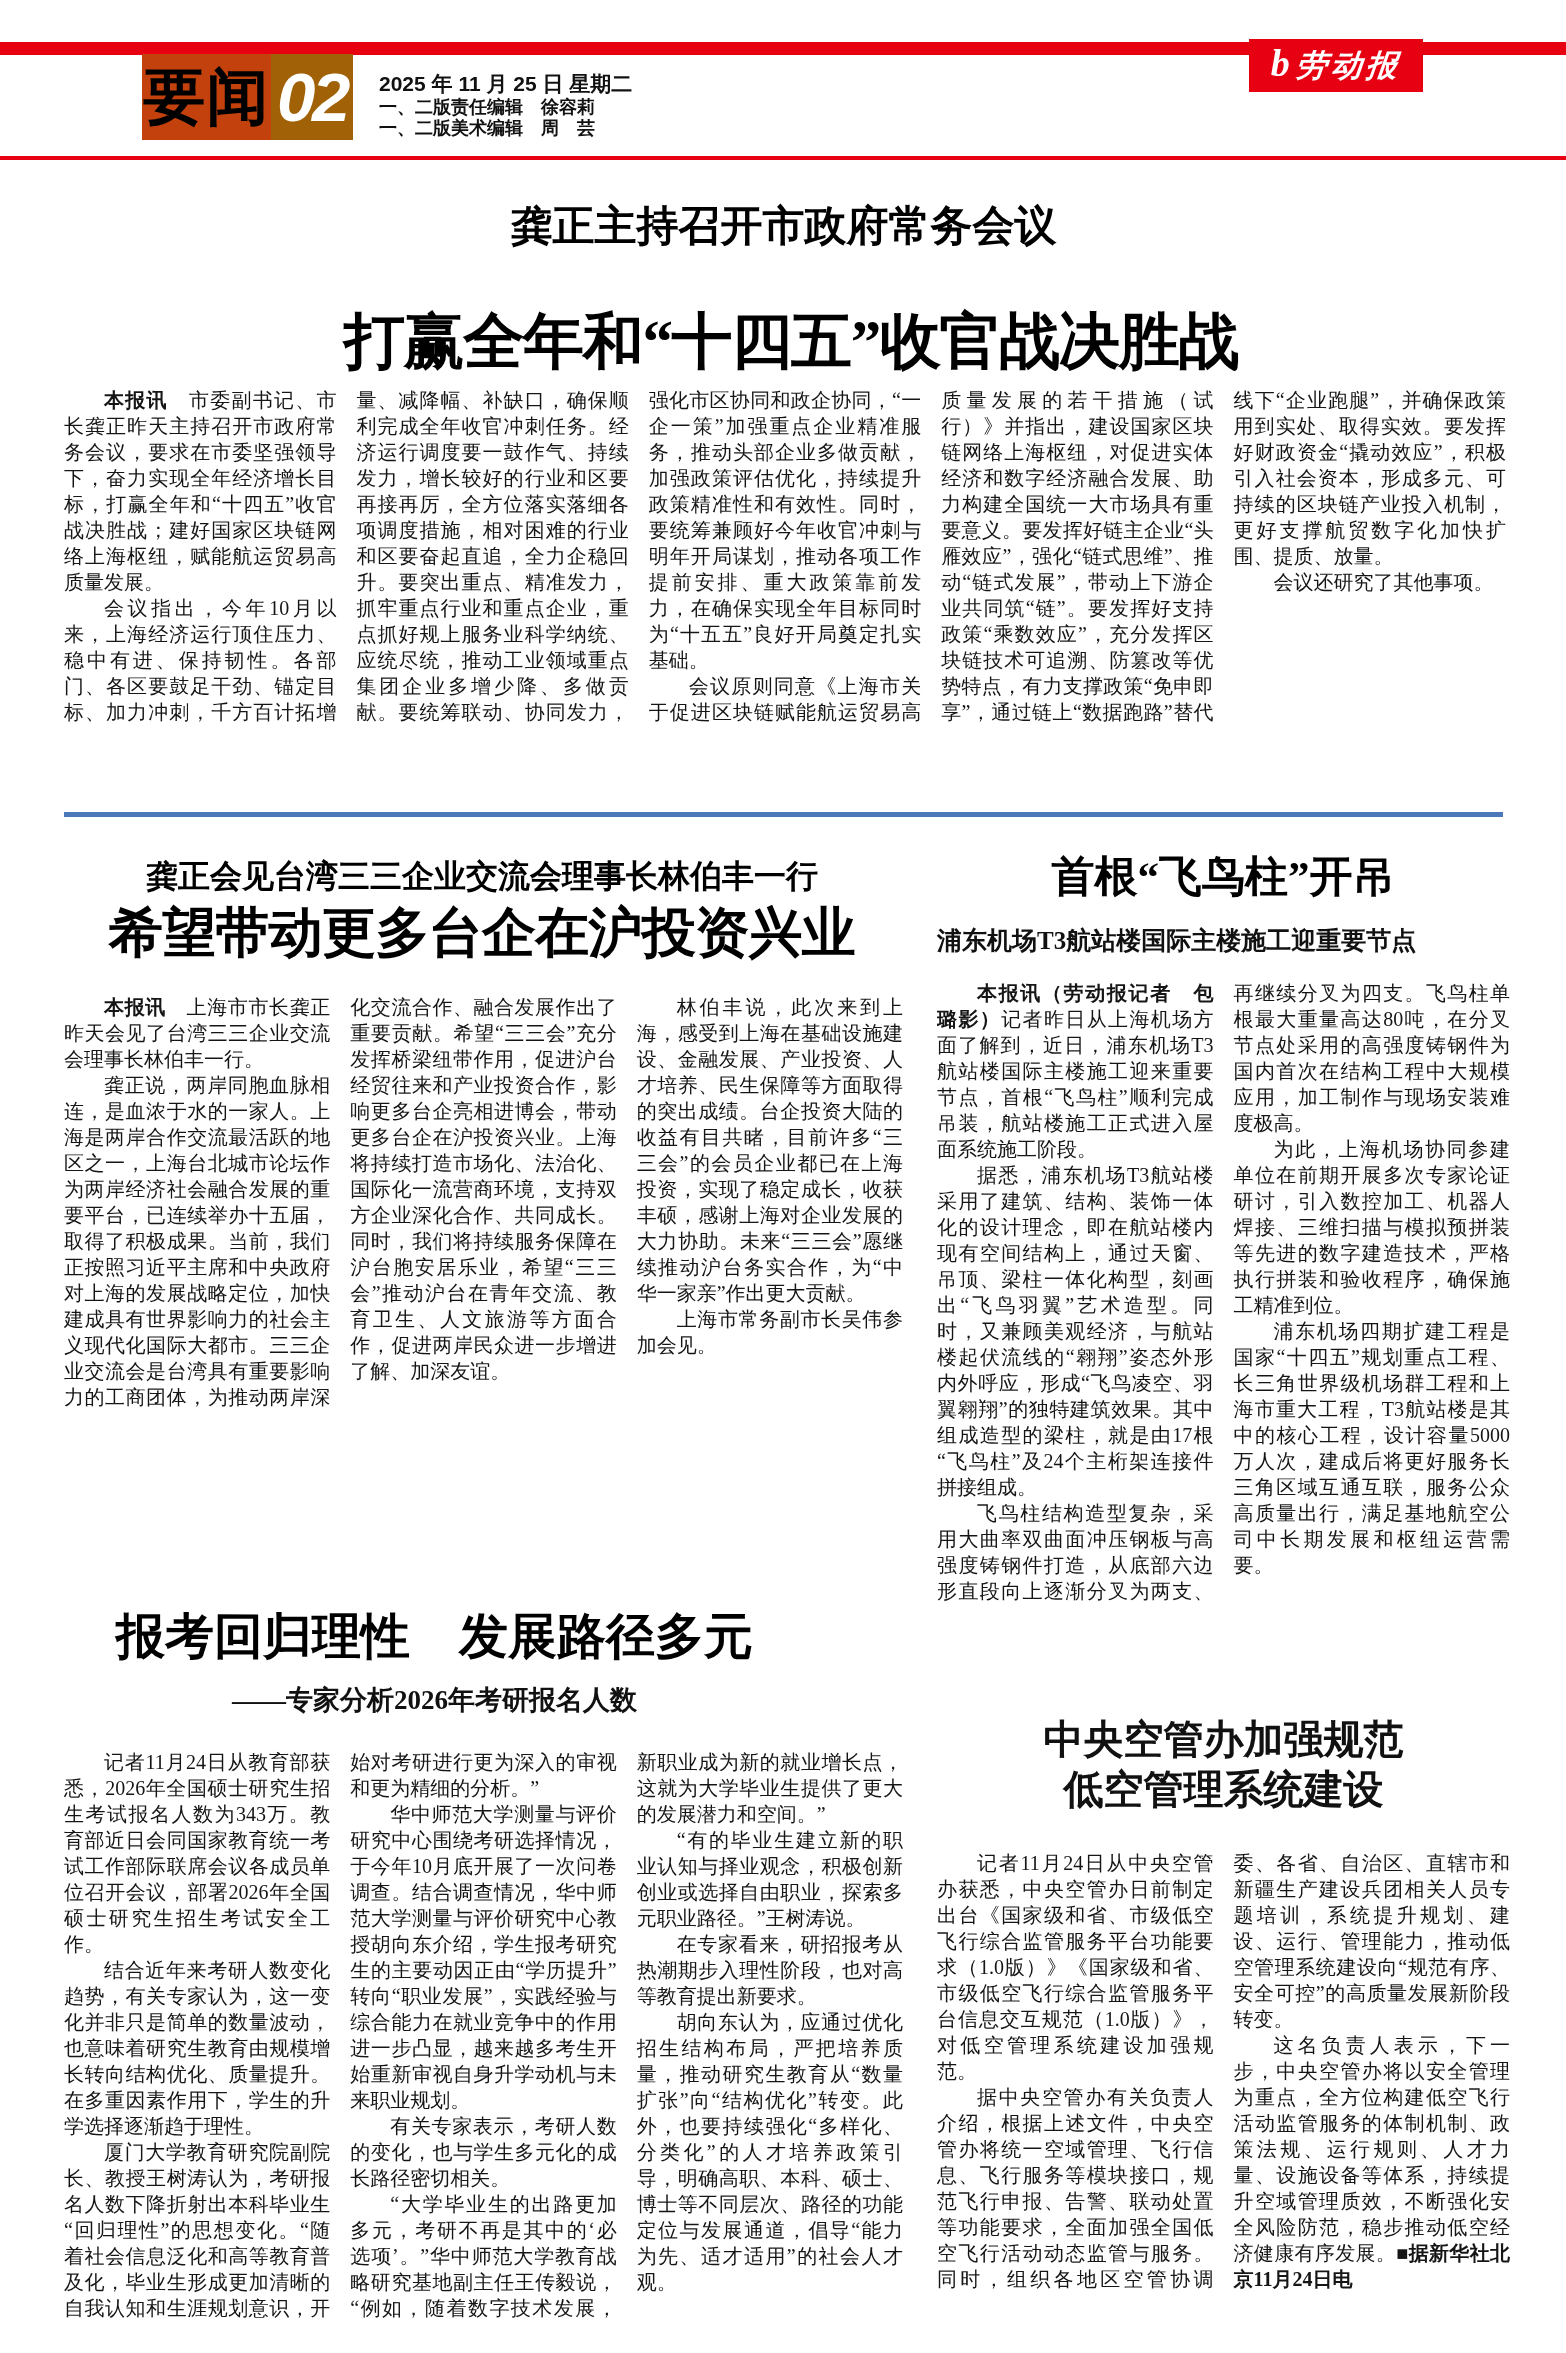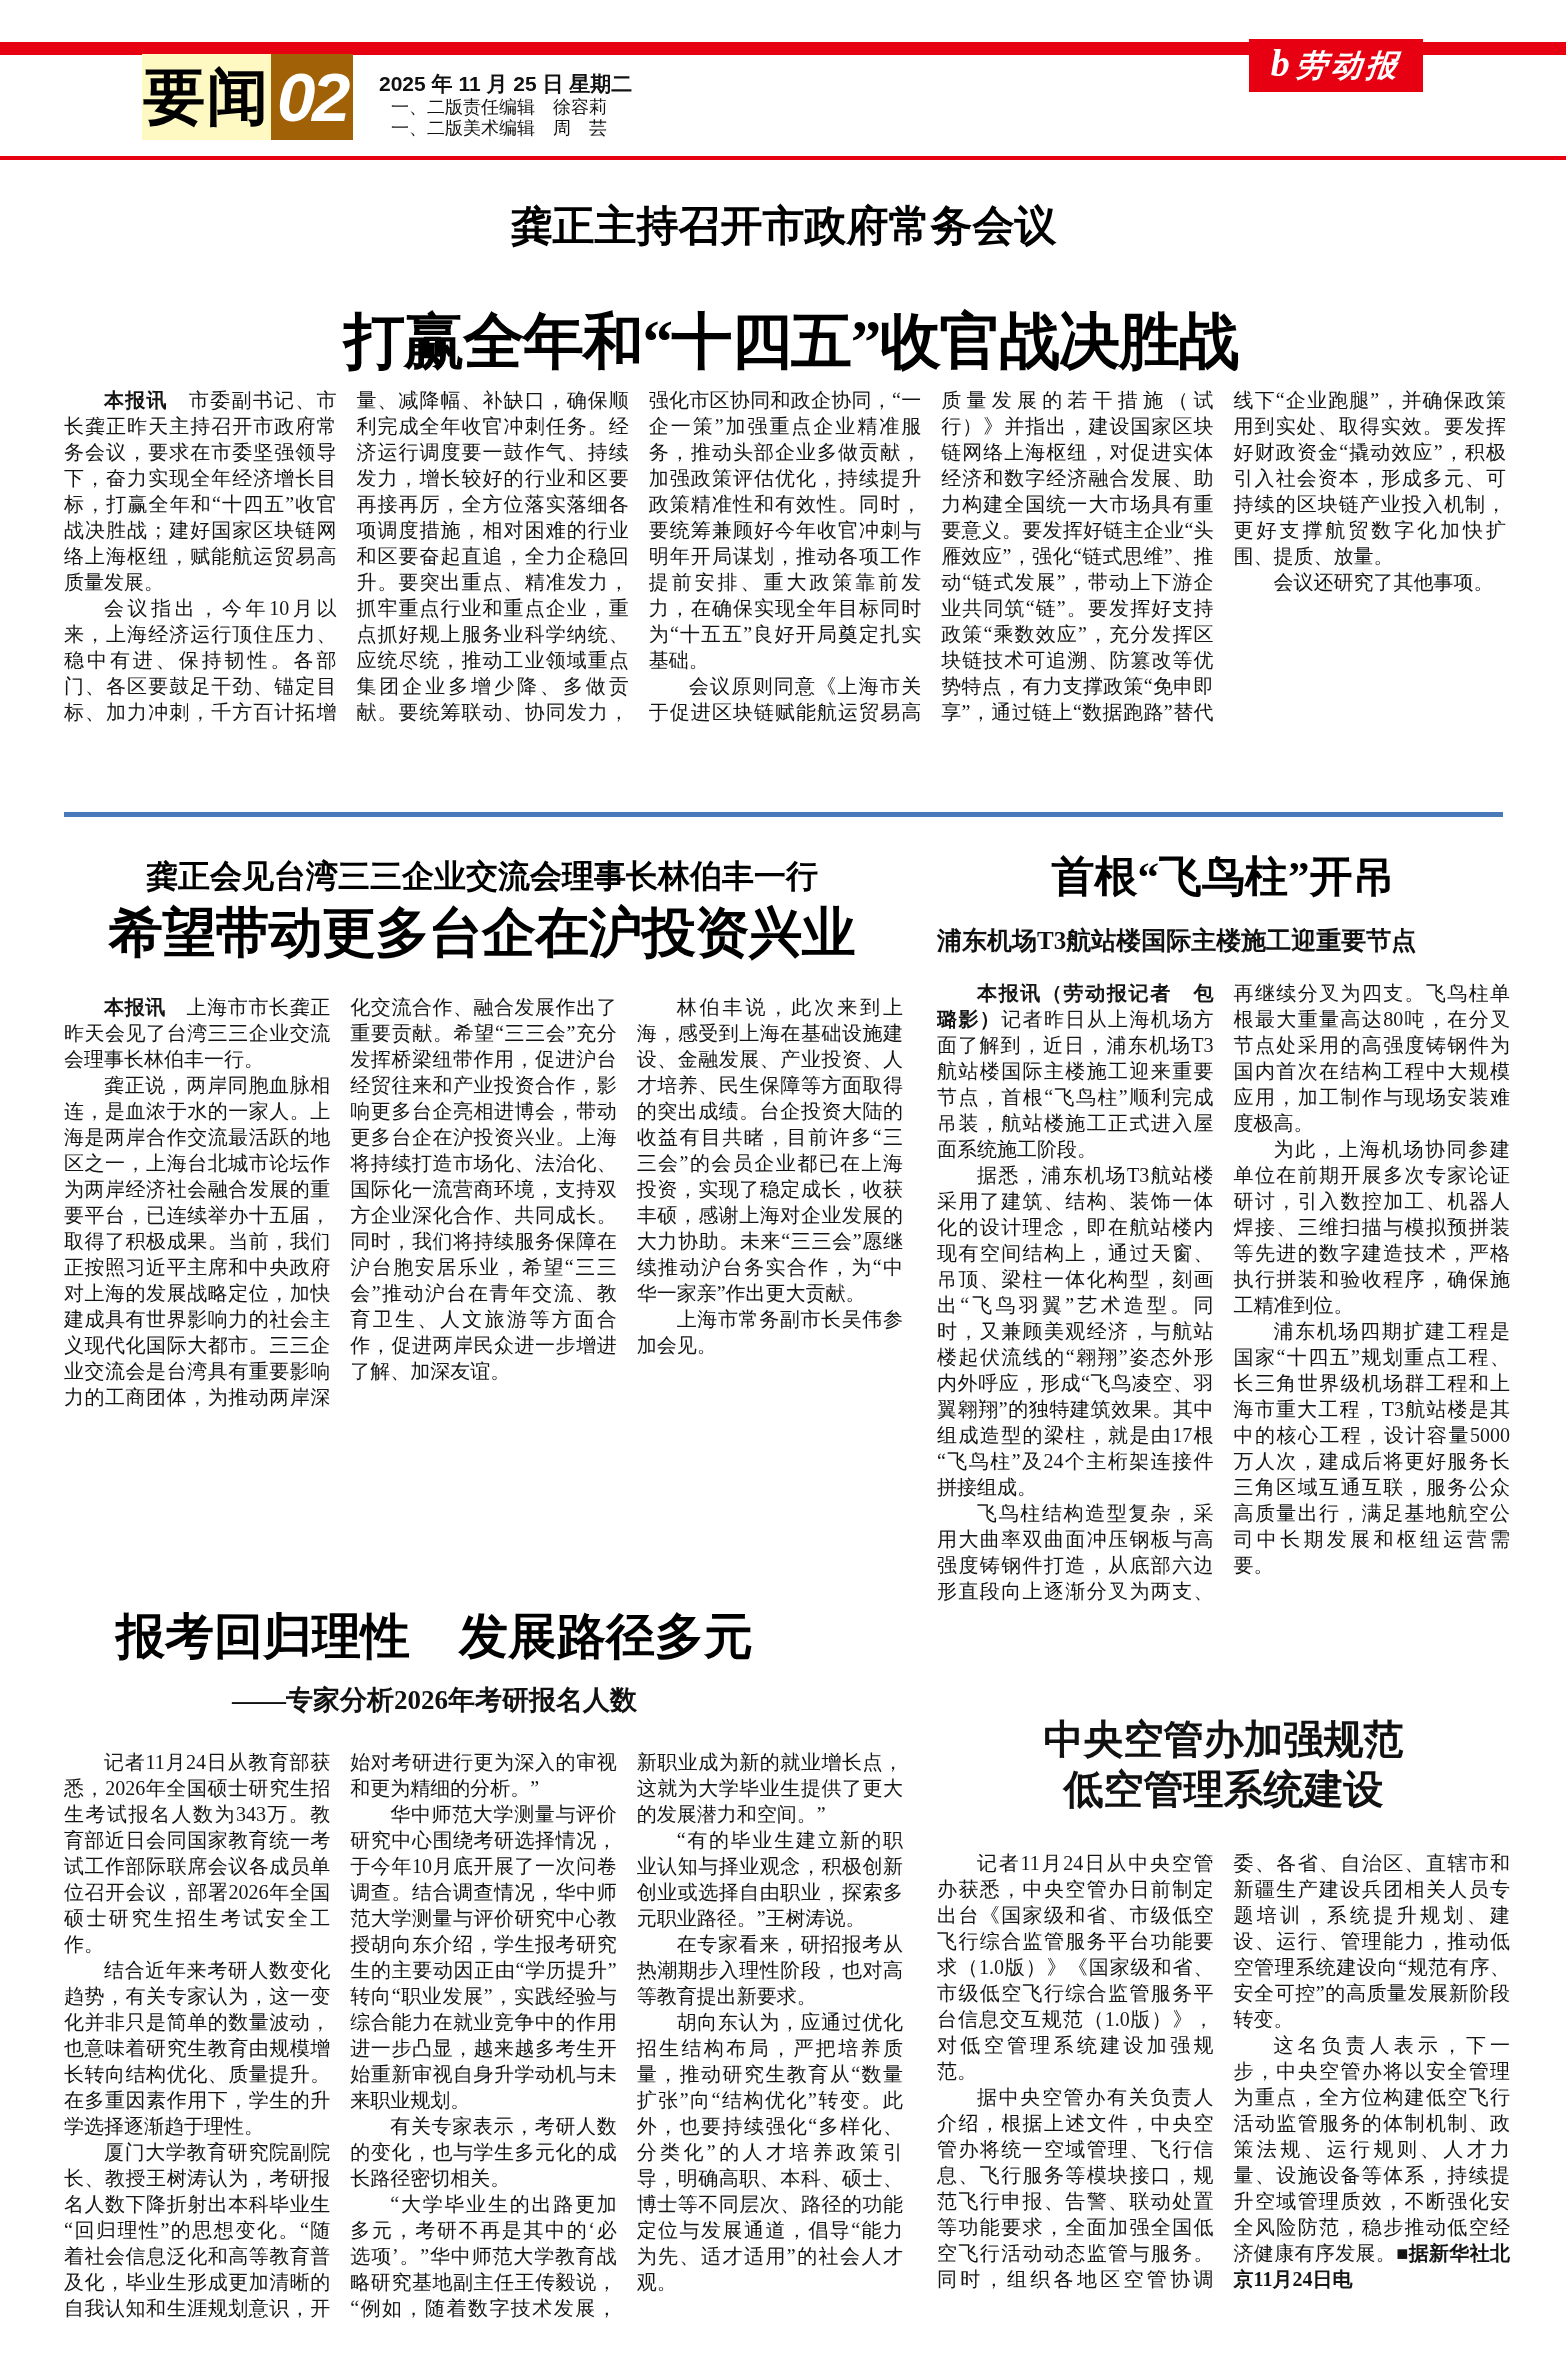--- a/index.html
+++ b/index.html
@@ -6,28 +6,28 @@
   body{
     position:relative;
     width:1567px;height:2354px;
     font-family:"Liberation Serif","DejaVu Serif",serif;
     color:#111;
     overflow:hidden;
   }
   .abs{position:absolute;}
   
   .top-redbar{left:0;top:42px;width:1567px;height:12.8px;background:#e60012;}
-  .yaowen-box{left:142px;top:54px;width:129px;height:86px;background:#fef9c3;
+  .yaowen-box{left:142px;top:54px;width:129px;height:86px;background:#c2410c;
     text-align:center;line-height:86px;font-size:62px;font-weight:700;letter-spacing:1.3px;color:#000;}
   .pagenum-box{left:271px;top:54px;width:82px;height:86px;background:#a16207;
     text-align:center;line-height:88px;font-size:69px;font-weight:700;font-style:italic;
     color:#fff;font-family:"Liberation Sans","DejaVu Sans",sans-serif;letter-spacing:-3.4px;}
   .header-meta{left:379px;top:70px;width:472px;font-family:"Liberation Sans","DejaVu Sans",sans-serif;}
   .header-date{font-size:21px;font-weight:700;line-height:27px;}
-  .header-editor{font-size:18px;font-weight:400;line-height:21px;margin-left:12px;}
+  .header-editor{font-size:18px;font-weight:700;line-height:21px;}
   .masthead{left:1249px;top:39px;width:174px;height:53px;background:#e60012;color:#fff;
     display:flex;align-items:center;justify-content:center;gap:6.7px;}
   .logo-b{font-size:38px;font-weight:700;font-style:italic;line-height:1;
     font-family:"Liberation Serif",serif;transform:translateY(-2.7px);}
   .logo-text{font-size:31px;font-weight:700;font-style:italic;letter-spacing:4px;
     font-family:"Liberation Serif",serif;transform:skewX(-6deg);}
   .header-rule{left:0;top:156px;width:1567px;height:4px;background:#e60012;}
   
   .blue-divider{left:64px;top:812px;width:1439px;height:5.4px;background:#4a78b8;}
   

